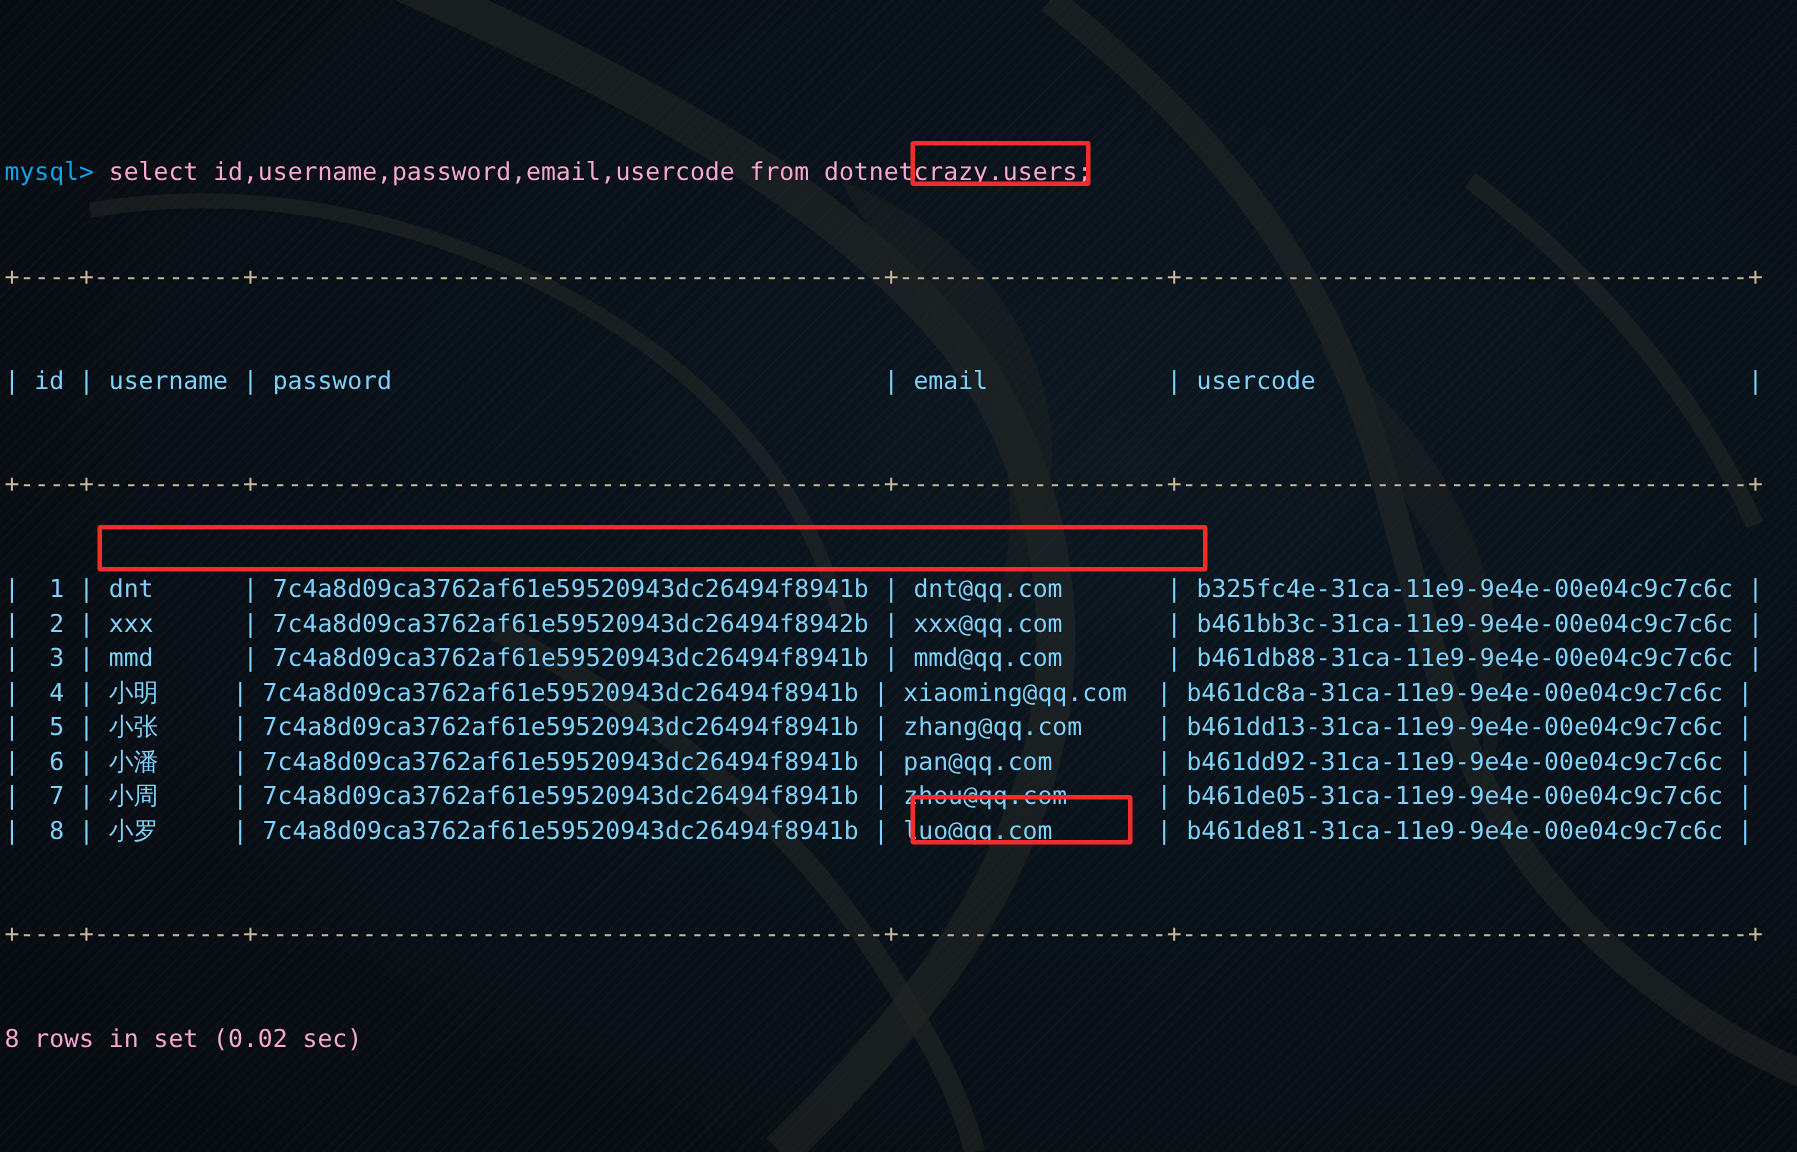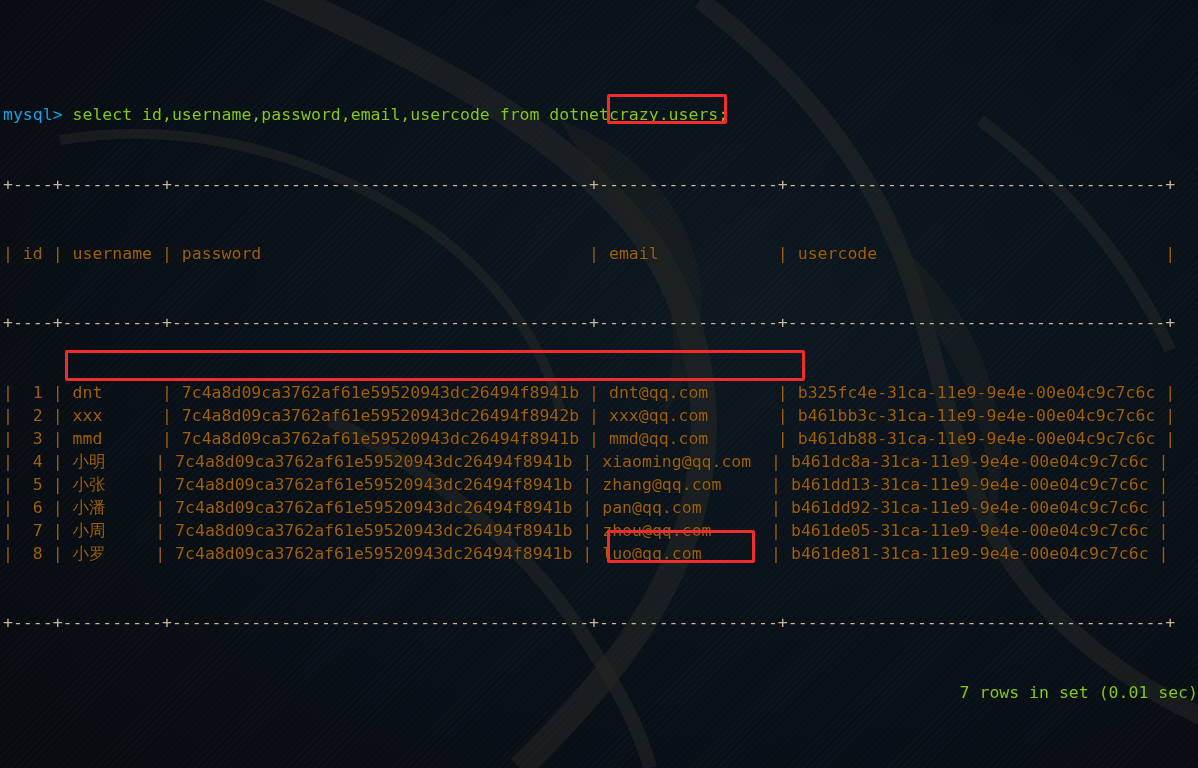--- a/index.html
+++ b/index.html
@@ -56,22 +56,22 @@
     line-height: 23.1px;
     color: #d6dadd;
     white-space: pre;
     letter-spacing: 0px;
     padding: 11px 0 0 3px;
     box-sizing: border-box;
     text-shadow: 0 0 1px rgba(0,0,0,0.9);
   }
   .line { height: 23.1px; white-space: pre; }
   .rule { color: #c8b79a; }
-  .bar  { color: #a16207; }
-  .txt  { color: #84cc16; text-align: right; }
+  .bar  { color: #7dd3fc; }
+  .txt  { color: #f9a8d4; }
   .prompt { color: #0ea5e9; }
 
   
   .redbox {
     position: absolute;
     border: 3px solid #f22c2c;
     border-radius: 2px;
     z-index: 5;
     pointer-events: none;
     box-sizing: border-box;
@@ -101,21 +101,21 @@
 
 <div id="terminal">
 
   
   <div class="line"><span class="prompt">mysql&gt; </span><span class="txt">select id,username,password,email,usercode from dotnetcrazy.users;</span></div>
   <div class="line rule">+----+----------+------------------------------------------+------------------+--------------------------------------+</div>
   <div class="line bar">| id | username | password                                 | email            | usercode                             |</div>
   <div class="line rule">+----+----------+------------------------------------------+------------------+--------------------------------------+</div>
   <div id="rows-before"><div class="line bar">|  1 | dnt      | 7c4a8d09ca3762af61e59520943dc26494f8941b | dnt@qq.com       | b325fc4e-31ca-11e9-9e4e-00e04c9c7c6c |</div><div class="line bar">|  2 | xxx      | 7c4a8d09ca3762af61e59520943dc26494f8942b | xxx@qq.com       | b461bb3c-31ca-11e9-9e4e-00e04c9c7c6c |</div><div class="line bar">|  3 | mmd      | 7c4a8d09ca3762af61e59520943dc26494f8941b | mmd@qq.com       | b461db88-31ca-11e9-9e4e-00e04c9c7c6c |</div><div class="line bar">|  4 | 小明     | 7c4a8d09ca3762af61e59520943dc26494f8941b | xiaoming@qq.com  | b461dc8a-31ca-11e9-9e4e-00e04c9c7c6c |</div><div class="line bar">|  5 | 小张     | 7c4a8d09ca3762af61e59520943dc26494f8941b | zhang@qq.com     | b461dd13-31ca-11e9-9e4e-00e04c9c7c6c |</div><div class="line bar">|  6 | 小潘     | 7c4a8d09ca3762af61e59520943dc26494f8941b | pan@qq.com       | b461dd92-31ca-11e9-9e4e-00e04c9c7c6c |</div><div class="line bar">|  7 | 小周     | 7c4a8d09ca3762af61e59520943dc26494f8941b | zhou@qq.com      | b461de05-31ca-11e9-9e4e-00e04c9c7c6c |</div><div class="line bar">|  8 | 小罗     | 7c4a8d09ca3762af61e59520943dc26494f8941b | luo@qq.com       | b461de81-31ca-11e9-9e4e-00e04c9c7c6c |</div></div>
   <div class="line rule">+----+----------+------------------------------------------+------------------+--------------------------------------+</div>
-  <div class="line txt">7 rows in set (0.01 sec)</div>
+  <div class="line txt">8 rows in set (0.02 sec)</div>
 
   
 
   
   
   
   
 
   
 

